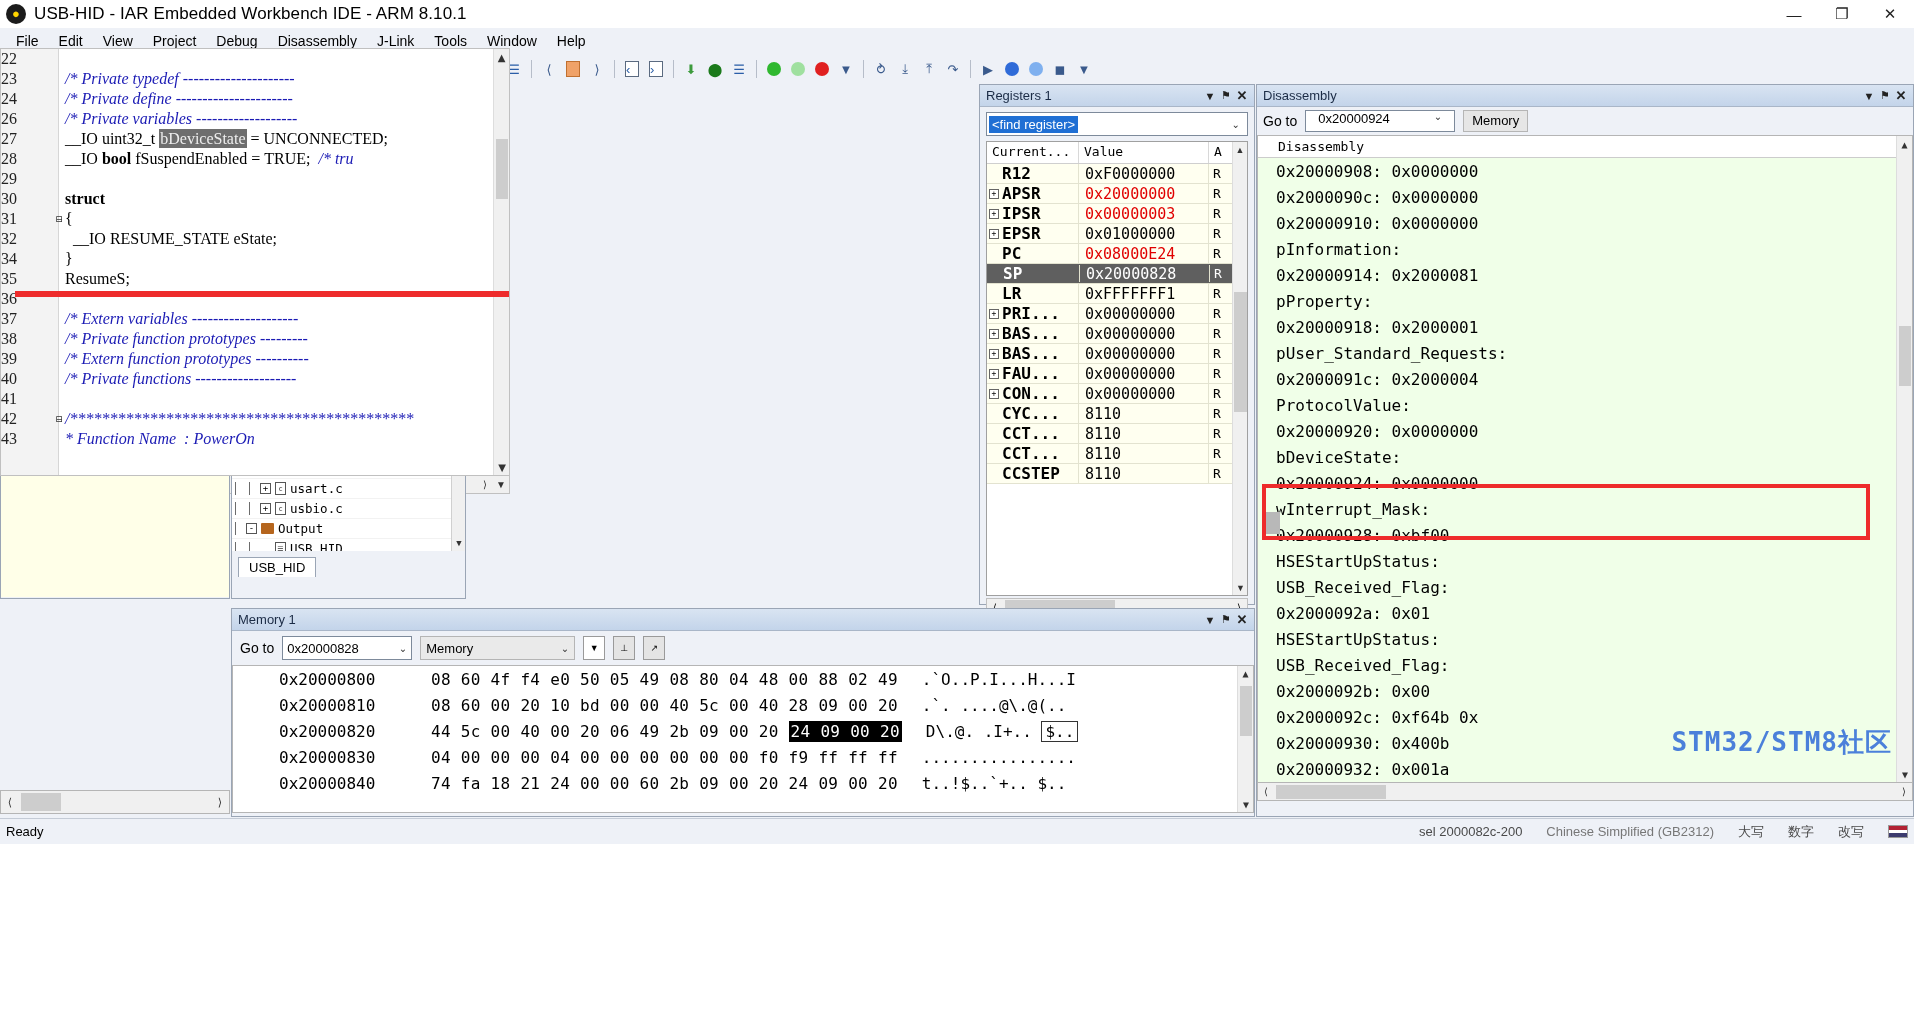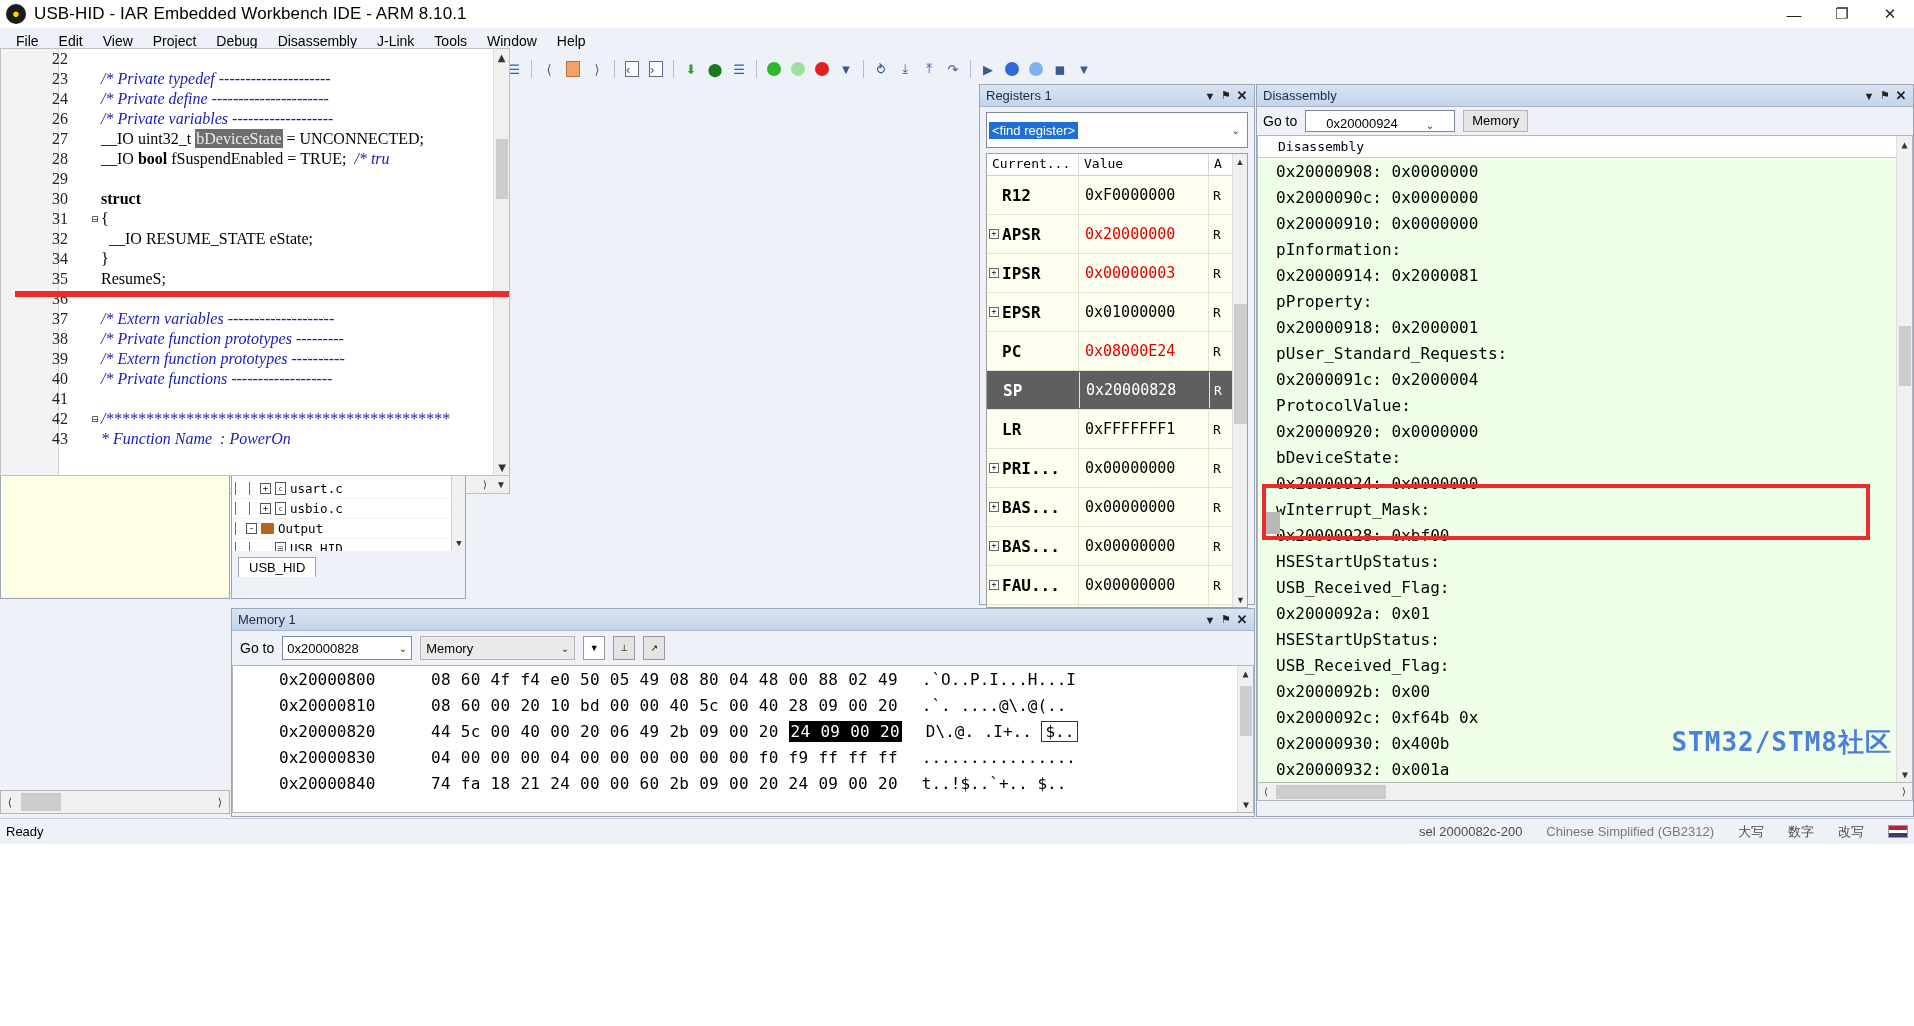--- a/index.html
+++ b/index.html
@@ -137,70 +137,70 @@
     height: 22px; background: #f3f3f3; border: 1px solid #c0c0c0; border-bottom: none;
     display: flex; align-items: center; padding: 0 6px; font-size: 14px; font-weight: bold;
   }
   .ed-bread .fo { margin-left: auto; font-style: italic; font-family: "Liberation Serif", serif; font-size: 14px; }
   .ed-body {
     position: relative; height: 428px; background: #fff; border: 1px solid #c0c0c0; overflow: hidden;
     font-family: "DejaVu Serif", serif;
   }
   .ln { display: flex; height: 20px; align-items: center; font-size: 15px; white-space: nowrap; }
   .ln .num {
-    width: 52px; text-align: center; padding-right: 6px; color: #222;
-    font-family: "Liberation Serif", serif; font-size: 16px; flex: none; margin-left: 36px;
+    width: 52px; text-align: left; padding-right: 6px; color: #222;
+    font-family: "Liberation Serif", serif; font-size: 16px; flex: none;
   }
   .ln .fold { width: 12px; flex: none; text-align: center; font-size: 9px; color: #333; }
   .ln .code { font-family: "Liberation Serif", serif; font-size: 16px; }
   .cmt { color: #1a1ab4; font-style: italic; }
   .kw  { color: #000; font-weight: bold; }
   .sel { background: #6e6e6e; color: #eee; padding: 1px 1px; }
   .ed-gutter { position: absolute; left: 0; top: 0; width: 58px; height: 100%; background: #f3f3f3; border-right: 1px solid #d6d6d6; }
   .ed-vscroll { position: absolute; right: 0; top: 0; width: 16px; height: 100%; background: #f0f0f0; border-left: 1px solid #ddd; }
   .ed-vscroll .thumb { position: absolute; left: 2px; top: 90px; width: 12px; height: 60px; background: #cdcdcd; }
   .redline { position: absolute; height: 6px; background: #ee2b2b; z-index: 30; }
   .ed-hscroll { height: 18px; background: #f0f0f0; border: 1px solid #c0c0c0; border-top: none; display: flex; align-items: center; }
   .ed-hscroll .thumb { width: 110px; height: 14px; background: #cdcdcd; margin-left: 2px; }
   .ed-hscroll .ar { width: 16px; text-align: center; font-size: 10px; color: #333; }
 
   
   #registers { left: 979px; top: 84px; width: 276px; height: 521px; }
   .rg-find {
-    margin: 5px 6px; height: 36px; border: 1px solid #7d8a9b; background: #fff;
+    margin: 5px 6px; height: 24px; border: 1px solid #7d8a9b; background: #fff;
     display: flex; align-items: center; padding: 0 2px; font-size: 13px;
   }
   .rg-find .v { background: #1f6fd4; color: #fff; padding: 1px 3px; }
   .rg-find .car { margin-left: auto; font-size: 10px; color: #333; padding-right: 5px; }
   .rg-table { margin: 0 6px; border: 1px solid #a0a0a0; height: 455px; background: #fff; overflow: hidden; position: relative; }
   .rg-hdr { display: flex; height: 22px; background: #fff; border-bottom: 1px solid #cfcfcf;
             font-family: "DejaVu Sans Mono", monospace; font-size: 13px; }
   .rg-hdr div { padding: 2px 5px; border-right: 1px solid #d8d8d8; }
-  .rg-row { display: flex; height: 39px; align-items: center; background: #fffff0; border-bottom: 1px solid #e3e3d0;
+  .rg-row { display: flex; height: 20px; align-items: center; background: #fffff0; border-bottom: 1px solid #e3e3d0;
             font-family: "DejaVu Sans Mono", monospace; }
   .rg-row.sel { background: #5f5f5f; color: #fff; }
   .rg-c1 { width: 92px; display: flex; align-items: center; border-right: 1px solid #e3e3d0; height: 100%; }
   .rg-c2 { width: 130px; padding-left: 6px; border-right: 1px solid #e3e3d0; height: 100%; display: flex; align-items: center; font-size: 15px; }
   .rg-c3 { width: 22px; padding-left: 4px; font-size: 13px; }
   .rg-plus { width: 10px; height: 10px; border: 1px solid #666; background: #fff; font-size: 8px;
              line-height: 8px; text-align: center; margin: 0 3px 0 2px; flex: none; }
   .rg-noplus { width: 10px; margin: 0 3px 0 2px; flex: none; }
   .rg-name { font-weight: bold; font-size: 16px; }
   .red { color: #e00000; }
   .rg-scroll { position: absolute; right: 0; top: 0; width: 15px; height: 100%; background: #f0f0f0; border-left: 1px solid #ddd; }
   .rg-scroll .thumb { position: absolute; left: 1px; top: 150px; width: 13px; height: 120px; background: #cdcdcd; }
   .rg-hscroll { margin: 2px 6px 0; height: 18px; background: #f0f0f0; border: 1px solid #c0c0c0; display: flex; align-items: center; }
   .rg-hscroll .thumb { width: 110px; height: 14px; background: #cdcdcd; margin-left: 2px; }
 
   
   #disasm { left: 1256px; top: 84px; width: 658px; height: 733px; }
   .ds-bar { height: 28px; display: flex; align-items: center; padding: 0 6px; gap: 8px; background: #eef1f7; }
   .ds-bar .lb { font-size: 14px; }
   .ds-combo { width: 150px; height: 22px; border: 1px solid #7d8a9b; background: #fff;
-              display: flex; align-items: flex-end; padding: 0 20px; font-size: 13px; }
+              display: flex; align-items: flex-start; padding: 0 12px; font-size: 13px; }
   .ds-combo .car { margin-left: auto; font-size: 10px; color: #333; }
   .ds-mem { height: 22px; border: 1px solid #b5b5b5; background: #e6e6e6; padding: 2px 8px; font-size: 13px; }
   .ds-body { position: relative; height: 648px; background: #f0ffe8; border: 1px solid #b5b5b5; overflow: hidden;
              font-family: "DejaVu Sans Mono", monospace; font-size: 16px; }
   .ds-colhdr { height: 22px; background: #fff; border-bottom: 1px solid #ccc; display: flex; align-items: center;
                padding-left: 20px; font-family: "DejaVu Sans Mono", monospace; font-size: 13px; }
   .ds-line { height: 26px; display: flex; align-items: center; white-space: nowrap; padding-left: 18px; }
   .ds-line.ind { }
   .ds-scroll { position: absolute; right: 0; top: 0; width: 16px; height: 100%; background: #f0f0f0; border-left: 1px solid #ddd; }
   .ds-scroll .thumb { position: absolute; left: 2px; top: 190px; width: 12px; height: 60px; background: #cdcdcd; }

